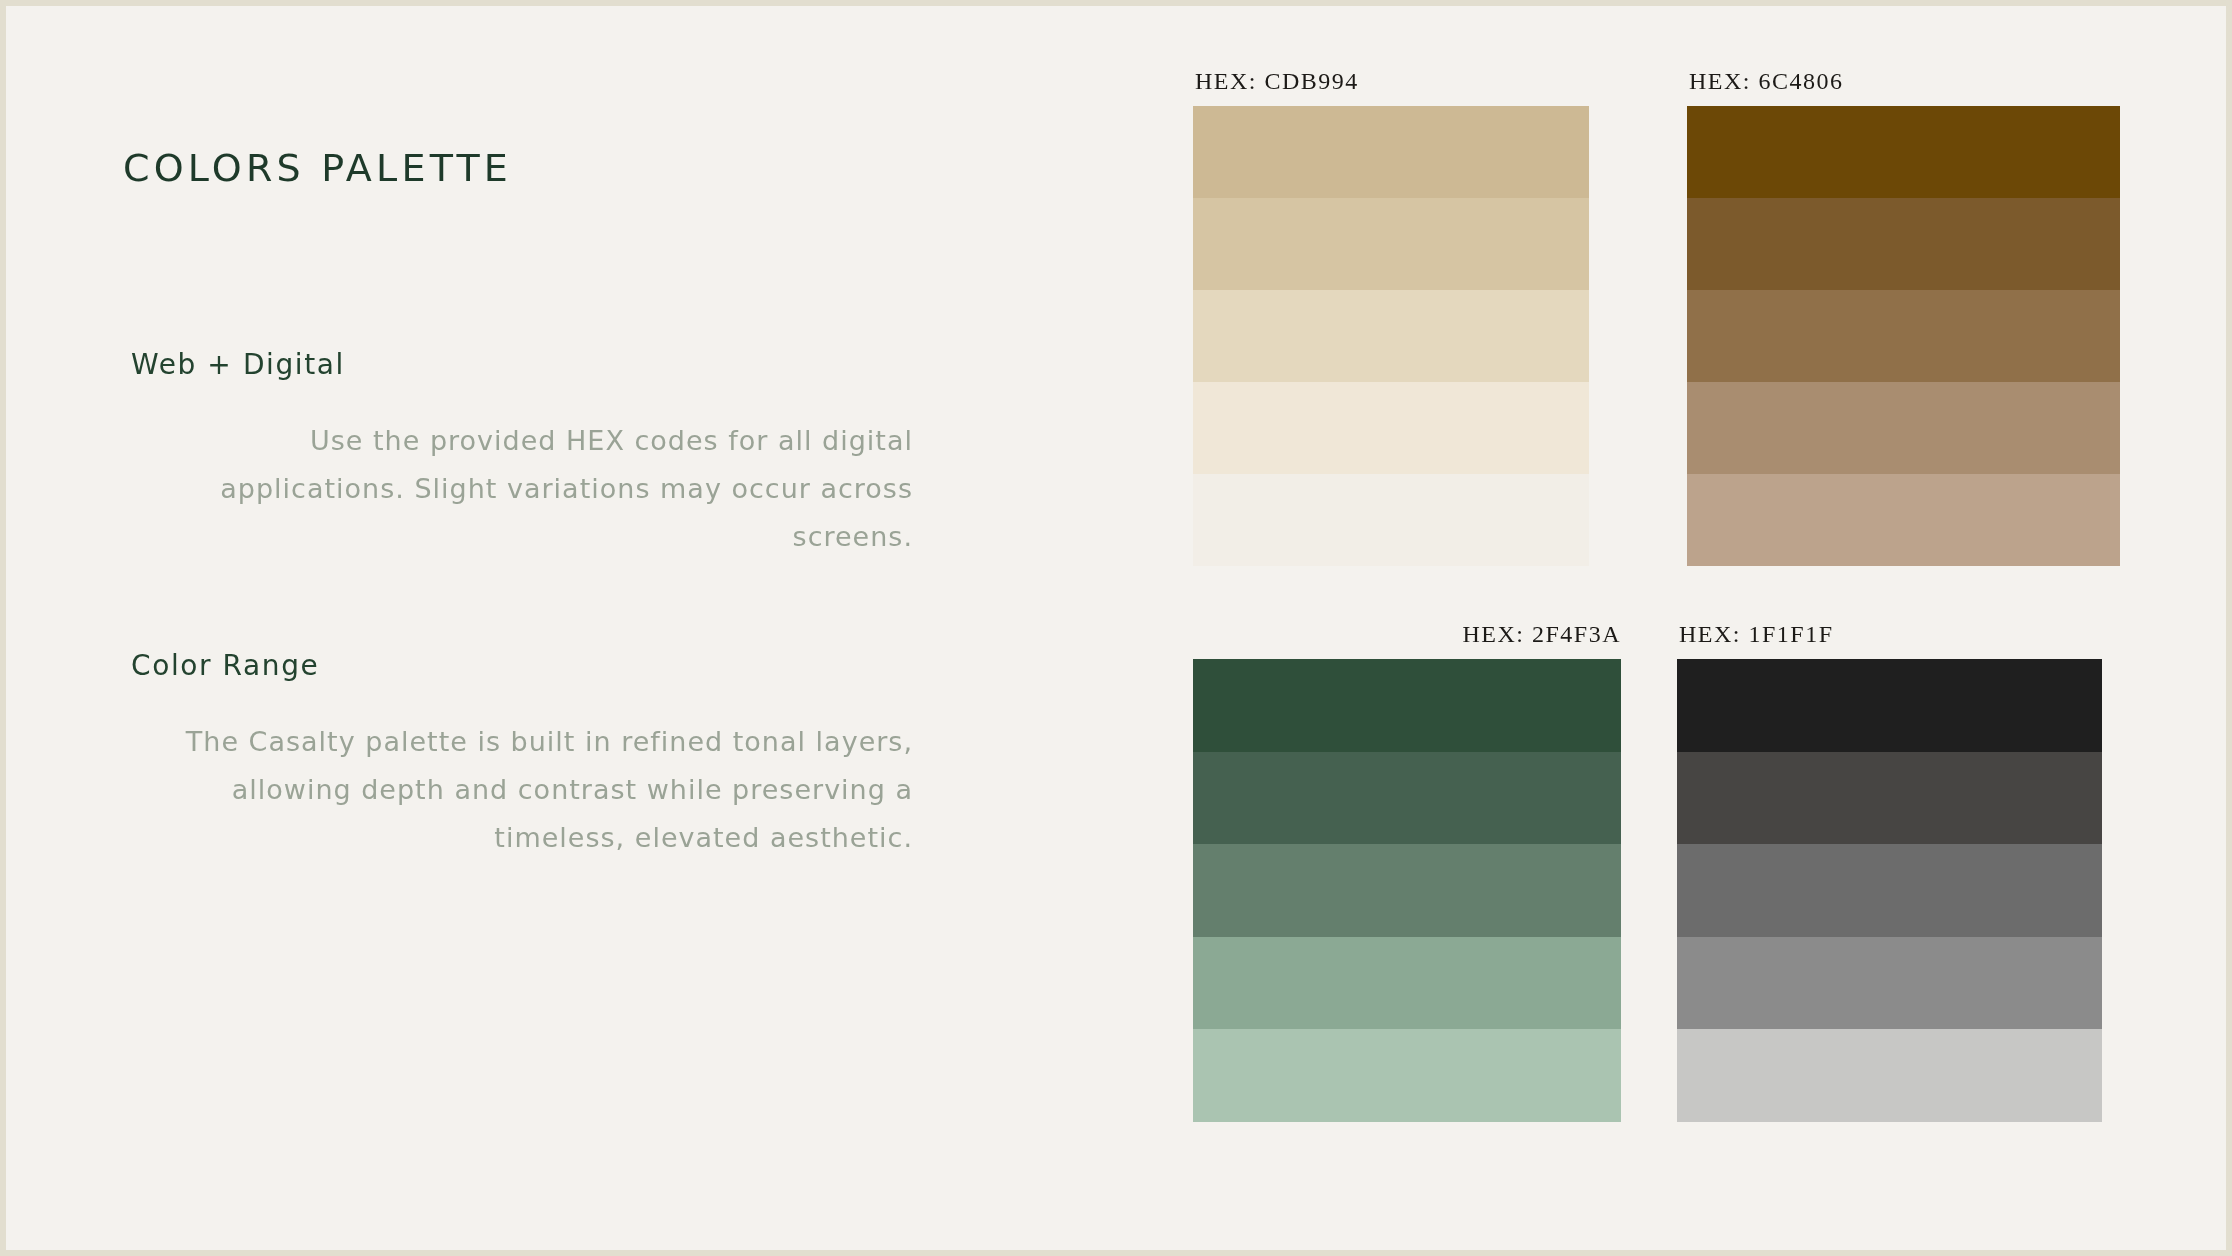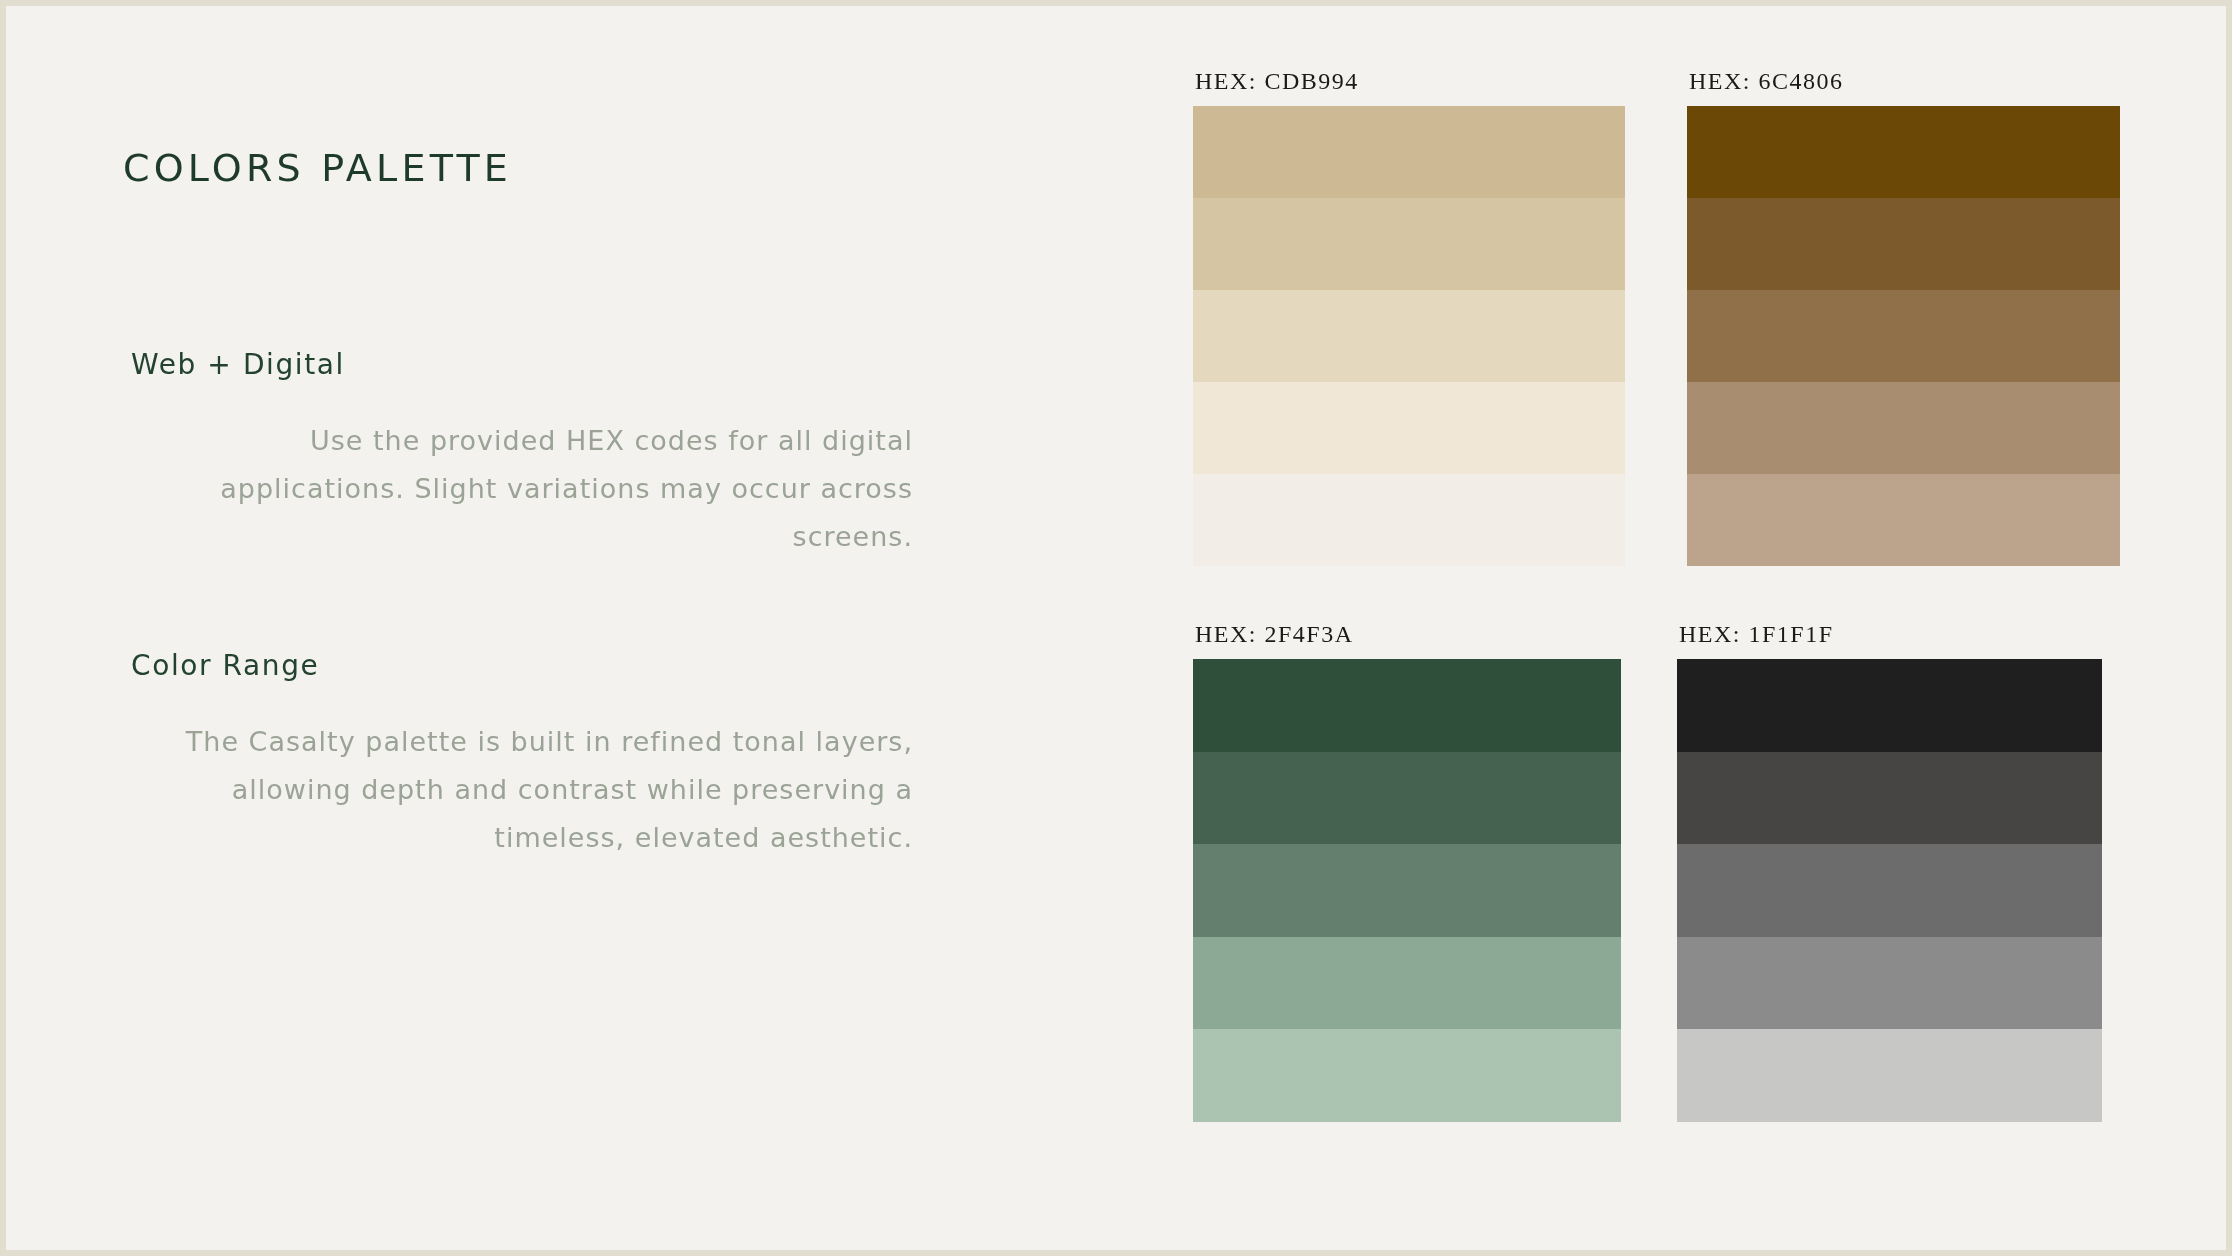--- a/index.html
+++ b/index.html
@@ -90,23 +90,23 @@
   .swatch-stack {
     display: flex;
     flex-direction: column;
     width: 100%;
   }
   .swatch-band {
     width: 100%;
   }
 
   
-  #group-tan   { left: 1187px; top: 62px;  width: 432px; }
+  #group-tan   { left: 1187px; top: 62px;  width: 396px; }
   #group-brown { left: 1681px; top: 62px;  width: 433px; }
-  #group-green { left: 1187px; top: 615px; width: 428px; }
+  #group-green { left: 1187px; top: 615px; width: 428px; text-align: right; }
   #group-gray  { left: 1671px; top: 615px; width: 425px; }
 
   #group-tan   .swatch-band { height: 92px; }
   #group-brown .swatch-band { height: 92px; }
   #group-green .swatch-band { height: 92.6px; }
   #group-gray  .swatch-band { height: 92.6px; }
 </style>
 </head>
 <body style="background: rgb(226, 222, 207);">
 

